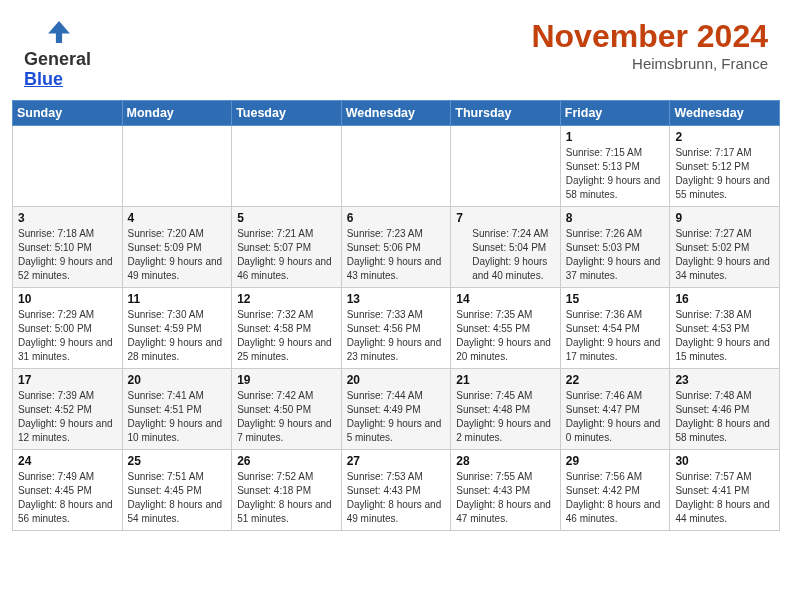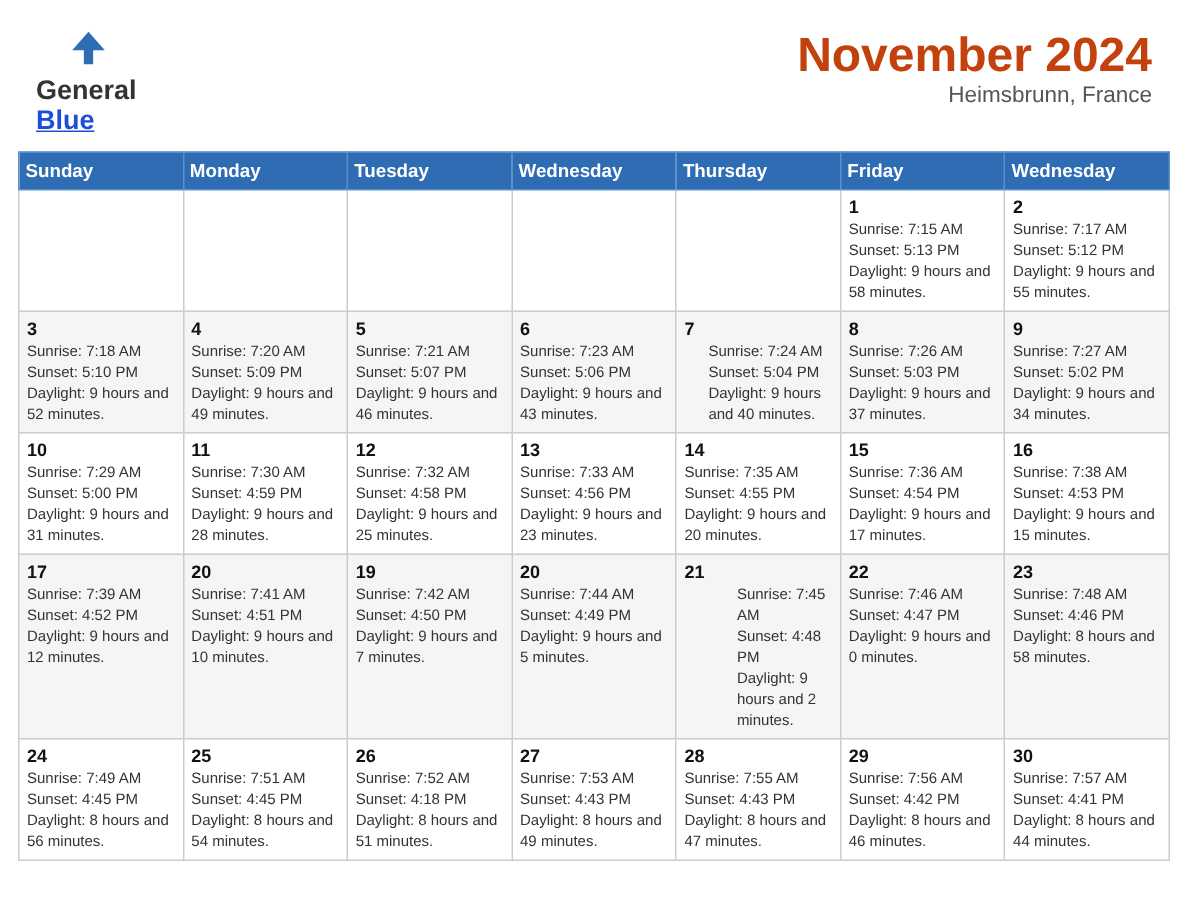--- a/index.html
+++ b/index.html
@@ -249,21 +249,21 @@
 Daylight: 9 hours and 7 minutes.</div>
         </td>
         <td>
           <span class="day-num">20</span>
           <div class="day-info" style="white-space: pre-line;">Sunrise: 7:44 AM
 Sunset: 4:49 PM
 Daylight: 9 hours and 5 minutes.</div>
         </td>
         <td>
           <span class="day-num">21</span>
-          <div class="day-info" style="white-space: pre-line; margin-left: 35px;">Sunrise: 7:45 AM
+          <div class="day-info" style="white-space: pre-line;">Sunrise: 7:45 AM
 Sunset: 4:48 PM
 Daylight: 9 hours and 2 minutes.</div>
         </td>
         <td>
           <span class="day-num">22</span>
           <div class="day-info" style="white-space: pre-line;">Sunrise: 7:46 AM
 Sunset: 4:47 PM
 Daylight: 9 hours and 0 minutes.</div>
         </td>
         <td>

